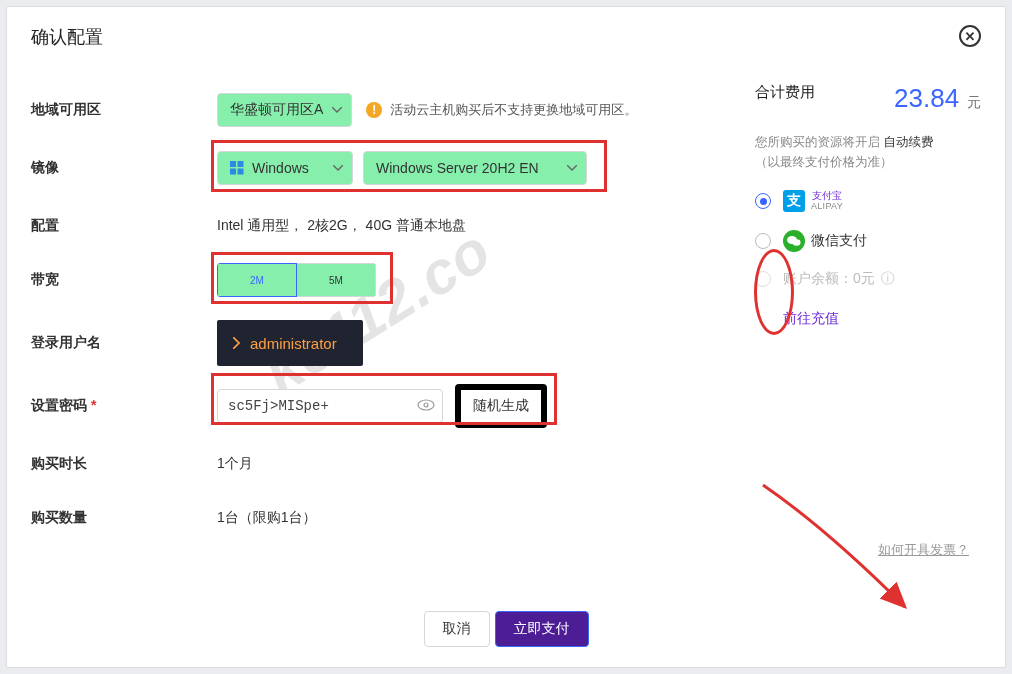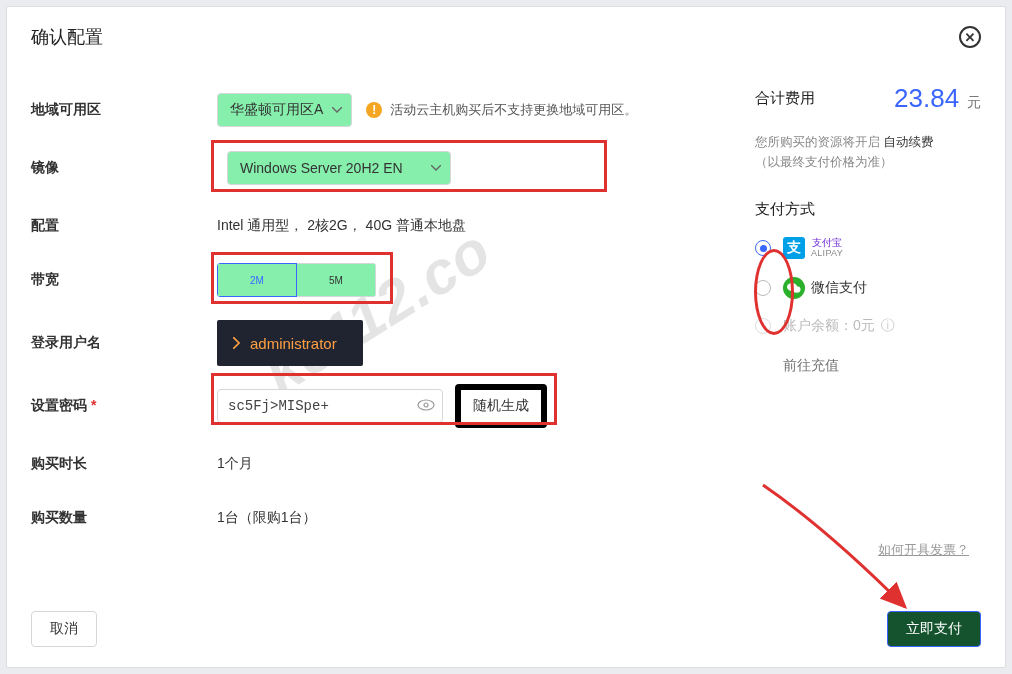--- a/index.html
+++ b/index.html
@@ -20,21 +20,20 @@
     background: #fff;
     border: 1px solid #ddd;
     border-radius: 2px;
     display: flex;
     flex-direction: column;
   }
 
   .modal-header {
     padding: 18px 24px 12px 24px;
     display: flex;
-    align-items: center;
     justify-content: space-between;
   }
   .modal-title {
     font-size: 18px;
     color: #222;
   }
   .close-btn {
     width: 22px; height: 22px;
     border: 2px solid #333;
     border-radius: 50%;
@@ -193,21 +192,21 @@
     font-size: 14px;
     color: #333;
   }
   .req-star { color: #e03131; margin-left: 4px; }
 
   .cfg-text { color: #333; }
 
   
   .total-row {
     display: flex;
-    align-items: center;
+    align-items: flex-start;
     justify-content: space-between;
   }
   .total-label { font-size: 15px; color: #222; }
   .total-val {
     color: #3a66ff;
     font-size: 26px;
     font-family: Arial, sans-serif;
   }
   .total-unit { font-size: 14px; color: #777; margin-left: 4px; }
 
@@ -260,56 +259,56 @@
     display: flex; align-items: center; justify-content: center;
     margin-right: 6px;
   }
   .alipay-text { display: flex; flex-direction: column; line-height: 1; }
   .alipay-text .zh { font-size: 10px; color: #6d28d9; }
   .alipay-text .en { font-size: 9px; color: #888; letter-spacing: 0.3px; margin-top: 1px; }
 
   .topup-link {
     margin-top: 22px;
     margin-left: 28px;
-    color: #737373;
+    color: #6d28d9;
     font-size: 14px;
     cursor: pointer;
   }
 
   .invoice {
     position: absolute;
     right: 36px;
     bottom: 108px;
     color: #999;
     font-size: 13px;
     text-decoration: underline;
     cursor: pointer;
   }
 
   .modal-footer {
     height: 76px;
     display: flex;
     align-items: center;
-    justify-content: space-between;
+    justify-content: center;
     padding: 0 24px;
     gap: 5px;
   }
   .btn {
     height: 36px;
     padding: 0 18px;
     border-radius: 4px;
     font-size: 14px;
     cursor: pointer;
     display: inline-flex; align-items: center; justify-content: center;
     border: 1px solid #d5d7db;
     background: #fff;
     color: #333;
   }
   .btn.primary {
-    background: #14532d;
+    background: #4c1d95;
     border-color: #3a66ff;
     color: #fff;
   }
 
   
   .red-circle {
     position: absolute;
     border: 3px solid #e03131;
     border-radius: 50%;
     pointer-events: none;
@@ -372,20 +371,36 @@
           <span class="hint">
             <span class="warn">!</span>
             <span>活动云主机购买后不支持更换地域可用区。</span>
           </span>
         </div>
       </div>
 
       <div class="row" style="margin-top:4px;">
         <div class="row-label">镜像</div>
         <div class="row-content" style="position:relative;">
+          <div class="select" style="width:136px;">
+            <span class="win-icon">
+              <svg viewBox="0 0 14 14" width="14" height="14">
+                <rect x="0" y="0" width="6" height="6" fill="#2a8ae4"></rect>
+                <rect x="7.5" y="0" width="6" height="6" fill="#2a8ae4"></rect>
+                <rect x="0" y="7.5" width="6" height="6" fill="#2a8ae4"></rect>
+                <rect x="7.5" y="7.5" width="6" height="6" fill="#2a8ae4"></rect>
+              </svg>
+            </span>
+            <span>Windows</span>
+            <span class="chev">
+              <svg width="10" height="6">
+                  <path d="M0 0 L5 5 L10 0" fill="none" stroke="#666" stroke-width="1.4"></path>
+                </svg>
+            </span>
+          </div>
           <div class="select" style="margin-left:10px;width:224px;">
             <span>Windows Server 20H2 EN</span>
             <span class="chev">
               <svg width="10" height="6">
                   <path d="M0 0 L5 5 L10 0" fill="none" stroke="#666" stroke-width="1.4"></path>
                 </svg>
             </span>
           </div>
           <div class="redbox" style="left:-6px;top:-11px;width:396px;height:52px;"></div>
         </div>
@@ -465,21 +480,20 @@
           <span class="total-val">23.84</span>
           <span class="total-unit">元</span>
         </span>
       </div>
 
       <div class="note">
         <span>您所购买的资源将开启 </span><span class="b">自动续费</span><br>
         <span>（以最终支付价格为准）</span>
       </div>
 
-      <div class="pay-title">支付方式</div>
 
       <div class="pay-opt">
         <span class="radio checked"></span>
         <span class="alipay-badge">支</span>
         <span class="alipay-text pay-label">
           <span class="zh">支付宝</span>
           <span class="en">ALIPAY</span>
         </span>
       </div>
 

